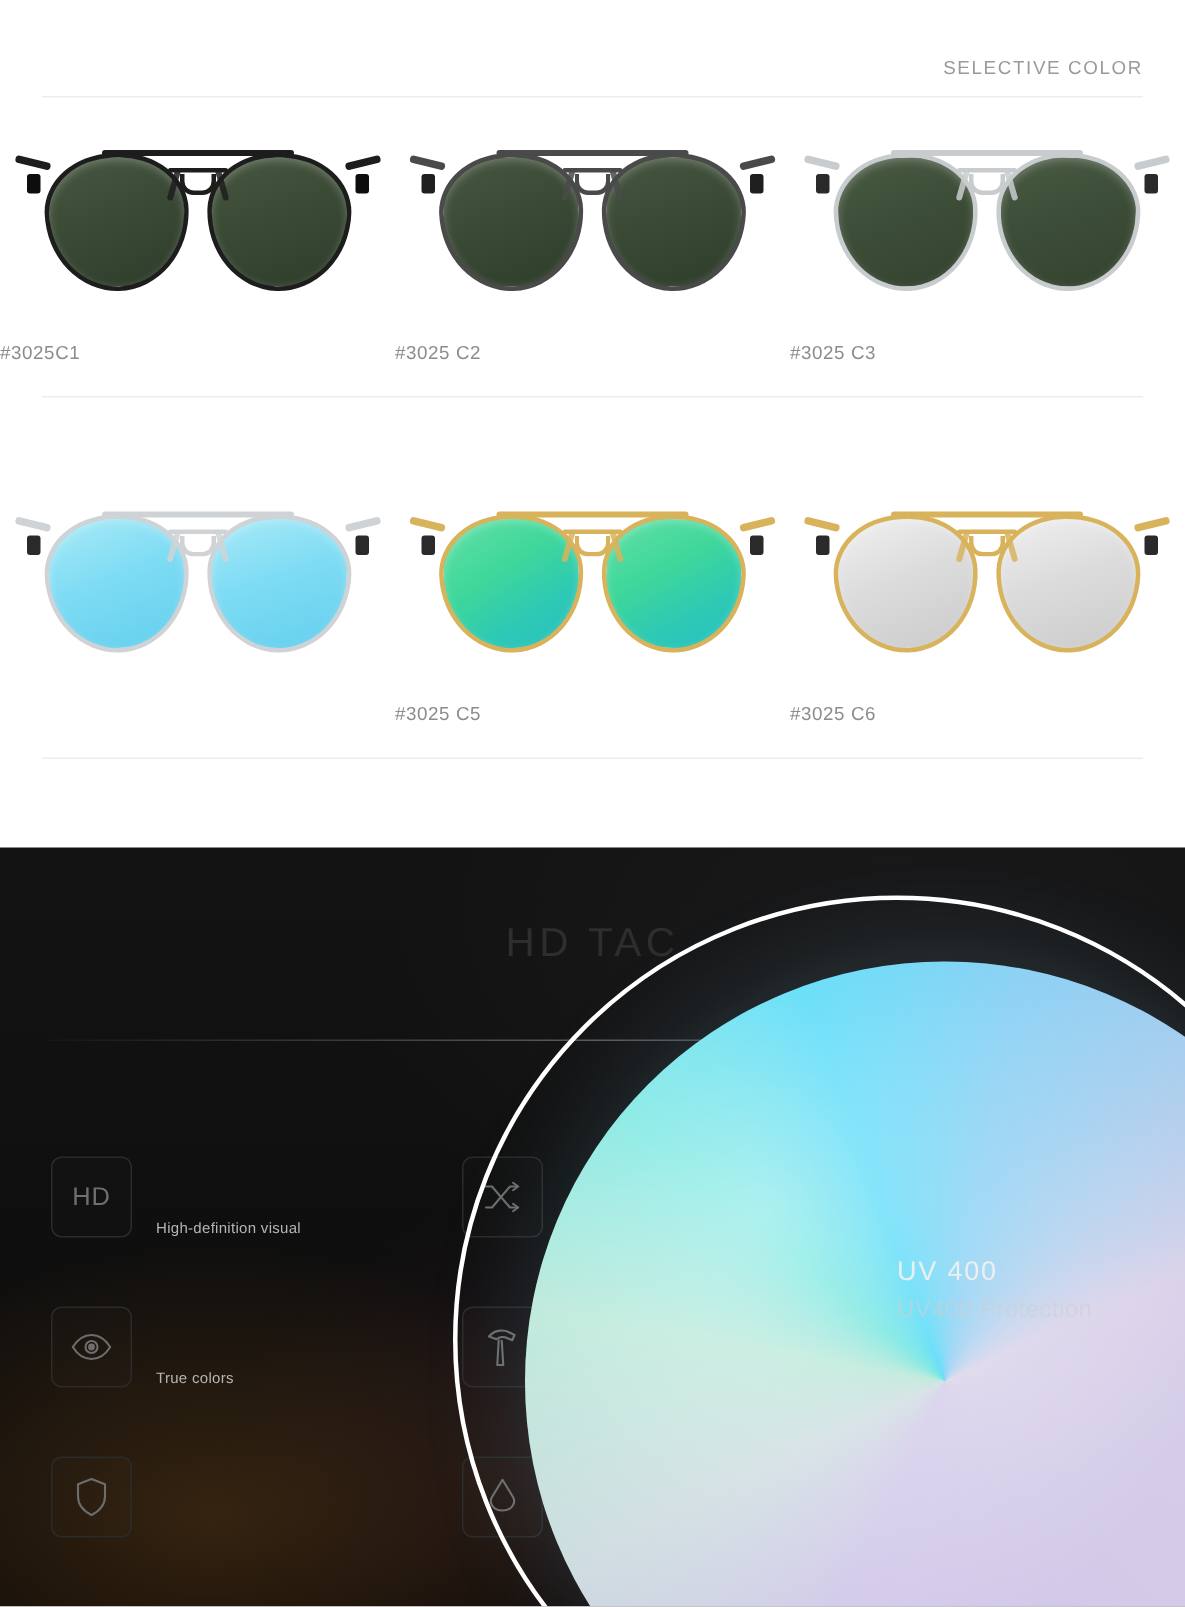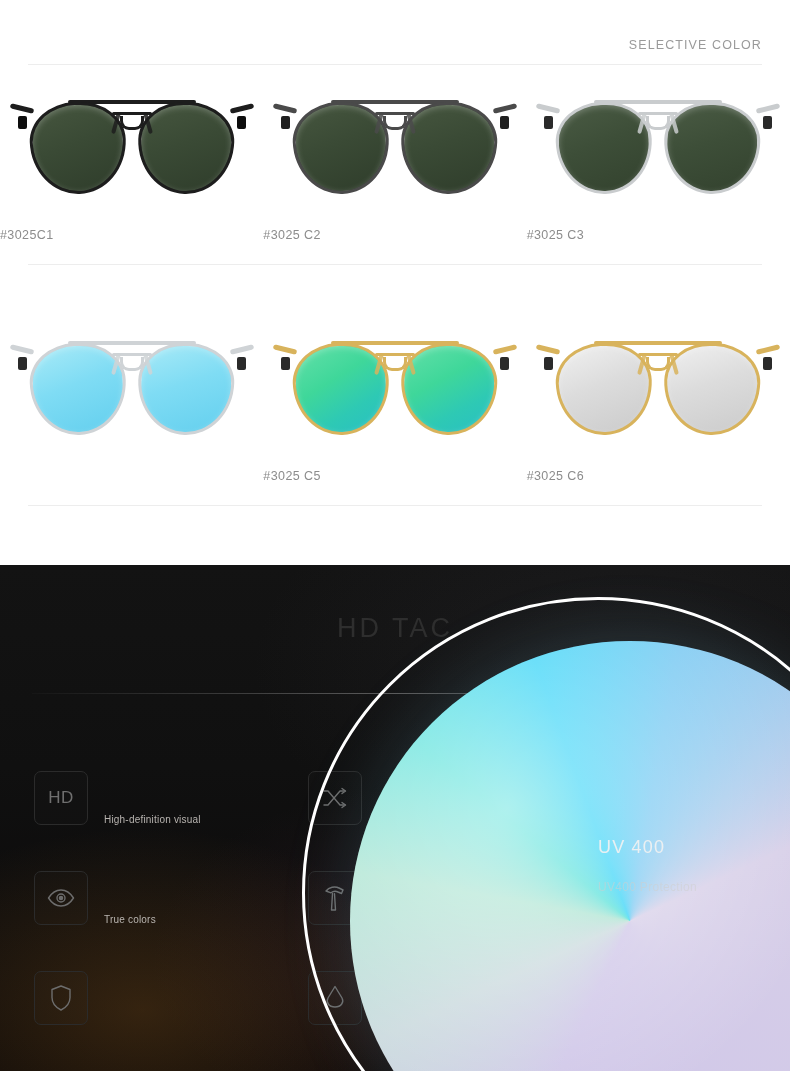--- a/index.html
+++ b/index.html
@@ -135,21 +135,21 @@
   .lens-rim {
     position:absolute; right:-104px; bottom:-118px;
     width:592px; height:592px; border-radius:50%;
     border:3px solid #ffffff;
     background:transparent;
   }
   .uv-block {
     position:absolute; left:598px; top:272px; width:190px; z-index:5;
   }
   .uv-title { font-size:18px; color:#f2f2f2; letter-spacing:1.2px; opacity:.92; }
-  .uv-sub { font-size:12px; color:#cfcfcf; letter-spacing:.3px; margin-top:22px; opacity:.55; }
+  .uv-sub { font-size:16px; color:#cfcfcf; letter-spacing:.3px; margin-top:7px; opacity:.55; }
 </style>
 </head>
 <body>
 
 <div class="color-section">
 
   <div class="section-head">
     <div class="section-title">SELECTIVE COLOR</div>
     <div class="head-rule"></div>
   </div>

